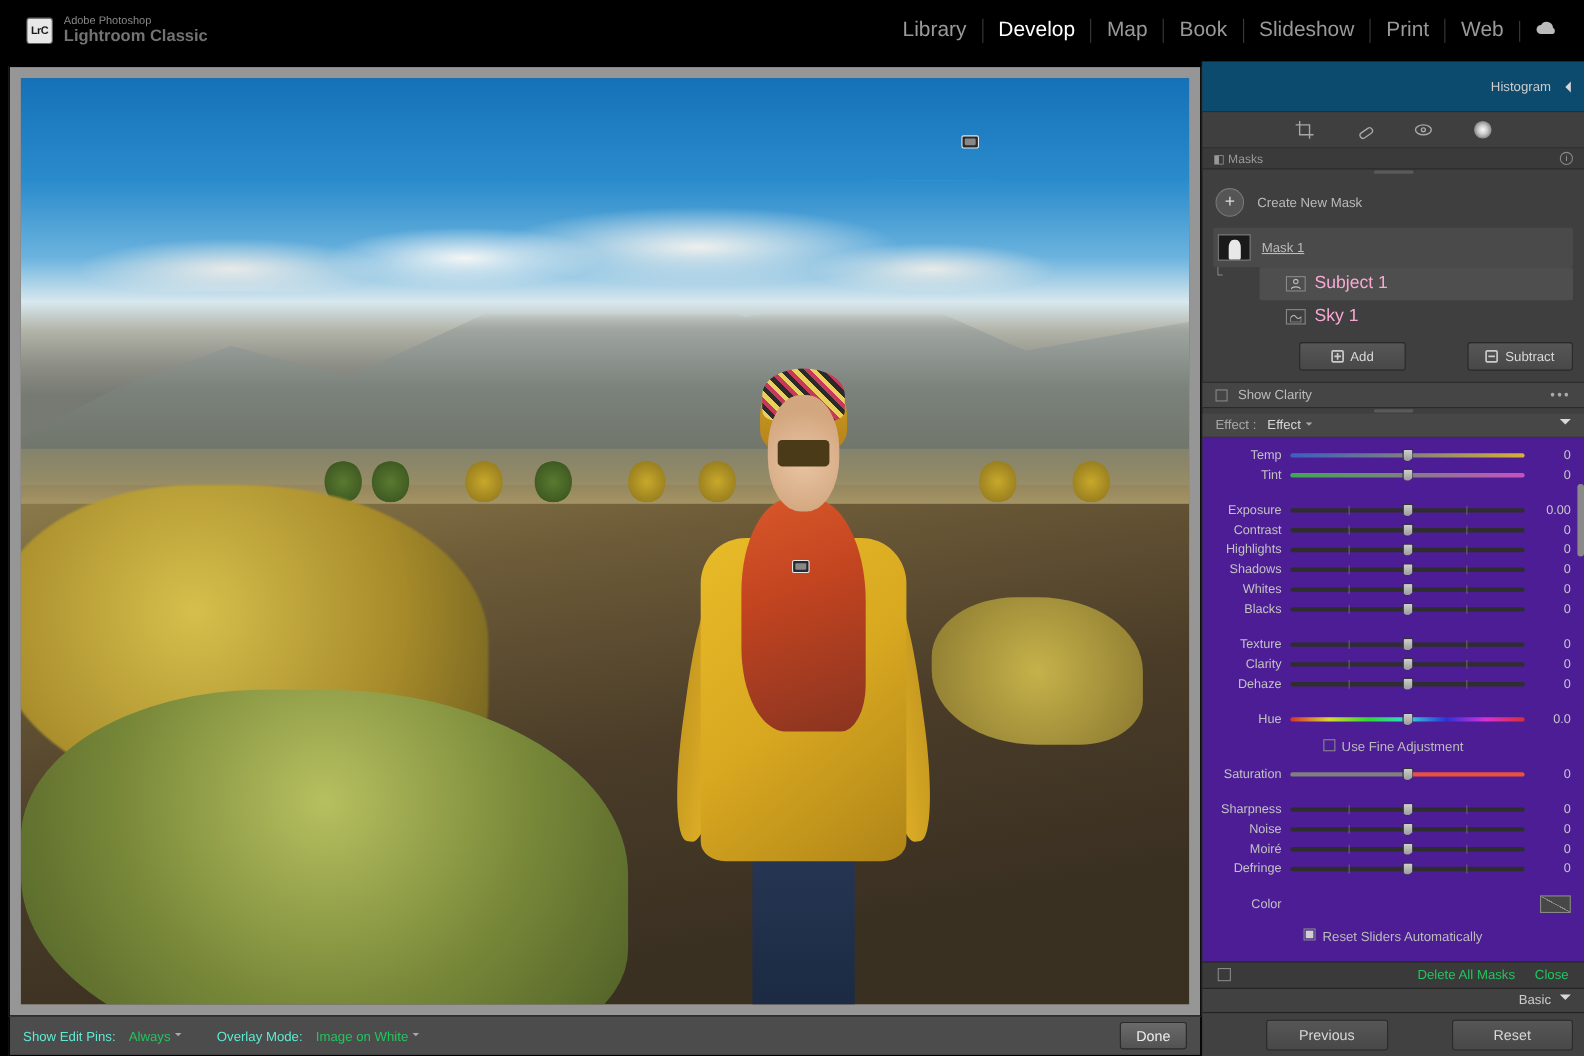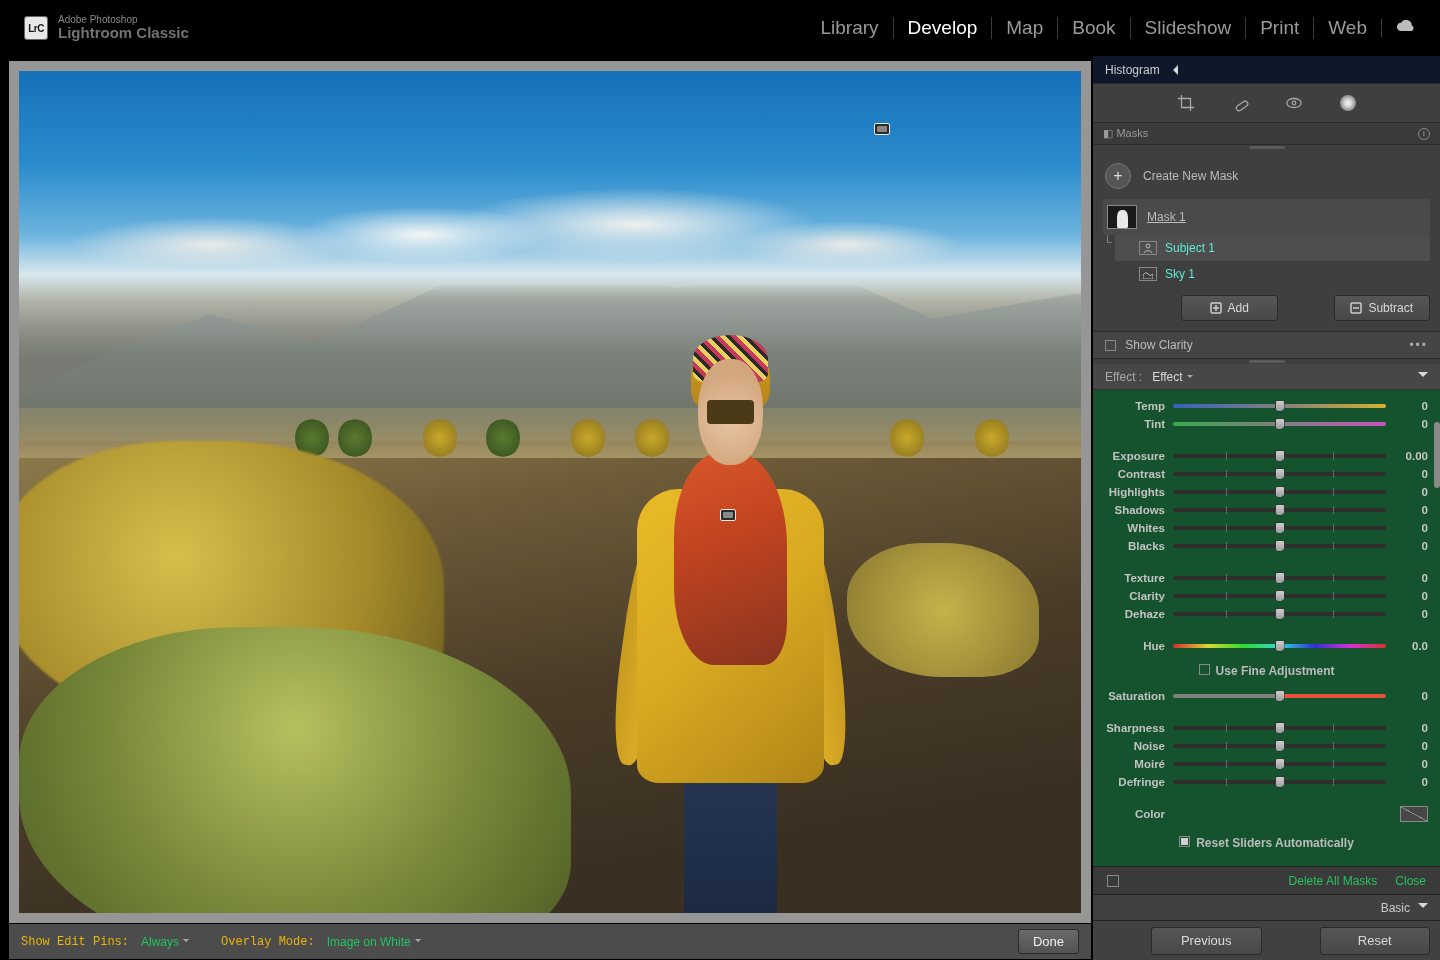--- a/index.html
+++ b/index.html
@@ -68,28 +68,28 @@
     background: repeating-linear-gradient(45deg,#c8385a 0 4px,#e8d060 4px 8px,#2a2a2a 8px 12px); border-radius:50% 50% 20% 20%;}
   .glasses { position:absolute; left:40%; top:13%; width:20%; height:4%; background:#4a3a18; border-radius:4px;}
   .jeans { position:absolute; left:30%; top:68%; width:40%; height:36%;
     background: linear-gradient(#2a3a58,#1a2840); border-radius:12% 12% 8% 8% / 6%; }
 
   .pin { position:absolute; width:16px; height:12px; background:#2a2a2a; border:1px solid #e8e8e8; border-radius:2px;}
   .pin::after{content:'';position:absolute;inset:2px;background:#888;border-radius:1px;}
 
   
   .canvas-footer { height: 36px; background: #4c4c4c; border:1px solid #000; border-top:none; display:flex; align-items:center; padding:0 12px; font-size:12px; color:#ccc; gap:12px;}
-  .cf-label{ color:#eab308;font-family:Liberation Mono, monospace; }
+  .cf-label{ color:#5eead4; }
   .cf-val{ color:#22c55e; }
   .cf-drop::after{content:'';display:inline-block;margin-left:4px;border:3px solid transparent;border-top-color:#aaa;vertical-align:middle;}
   .done-btn{ margin-left:auto; background:linear-gradient(#6a6a6a,#525252); border:1px solid #2a2a2a; border-radius:3px; padding:4px 14px; color:#eee; font-size:13px;}
 
   
   .rpanel { width: 348px; background: #3f3f3f; border-left:1px solid #000; display:flex; flex-direction:column; font-size:12px; color:#bbb; }
-  .rp-head { height: 28px; background:#0f172a; display:flex; align-items:center; padding:0 12px; color:#ccc; border-bottom:1px solid #2a2a2a;}
+  .rp-head { height: 46px; background:#0c4a6e; display:flex; align-items:center; justify-content:flex-end; padding:0 12px; color:#ccc; border-bottom:1px solid #2a2a2a;}
   .rp-head .tri { margin-left:8px; }
 
   .toolstrip { height: 42px; background: #3f3f3f; display:flex; align-items:center; justify-content:center; gap:34px; border-bottom:1px solid #2a2a2a;}
   .toolstrip .tool { width:20px; height:20px; display:flex; align-items:center; justify-content:center; }
   .toolstrip svg { width:18px; height:18px; stroke:#a8a8a8; fill:none; stroke-width:1.4;}
   .rg-dot { width:16px; height:16px; border-radius:50%;
     background: radial-gradient(circle,#f8f8f8 0%, #d0d0d0 34%, #888 70%, #444 100%); }
 
   .masks-hdr { height:24px; background:#3a3a3a; display:flex; align-items:center; padding:0 10px; color:#999; font-size:11px; border-bottom:1px solid #2a2a2a; justify-content:space-between;}
   .info-ic { width:12px;height:12px;border:1px solid #888;border-radius:50%;font-size:8px;line-height:10px;text-align:center;color:#aaa;}
@@ -97,21 +97,21 @@
   .grip { height:6px; display:flex; justify-content:center; align-items:center; }
   .grip div{ width:36px;height:3px;border-radius:2px;background:#5a5a5a;}
 
   .masks-body { padding: 6px 10px 10px 10px; }
   .create-row { display:flex; align-items:center; gap:12px; padding:6px 2px 10px 2px; }
   .plus-btn { width:26px;height:26px;border-radius:50%;background:#555;border:1px solid #777;display:flex;align-items:center;justify-content:center;color:#ddd;font-size:16px;line-height:1;}
   .mask-item { display:flex; align-items:center; gap:10px; padding:6px 4px; border-radius:2px;text-decoration:underline;}
   .mask-item.sel { background:#4a4a4a; }
   .mask-thumb { width:30px;height:24px;background:#1a1a1a;border:1px solid #888;position:relative;}
   .mask-thumb .subj{position:absolute;left:9px;top:4px;width:11px;height:18px;background:#e8e8e8;border-radius:40% 40% 10% 10%;}
-  .sub-item { display:flex; align-items:center; gap:8px; padding:6px 4px 6px 24px; font-size:12px; color:#5eead4;}
+  .sub-item { display:flex; align-items:center; gap:8px; padding:6px 4px 6px 24px; font-size:16px; color:#f9a8d4;margin-left:30px;}
   .sub-item.sel{ background:#4e4e4e; border-radius:2px;}
   .sub-ic { width:18px;height:14px;border:1px solid #888;display:flex;align-items:center;justify-content:center;}
   .sub-ic svg{width:10px;height:10px;stroke:#bbb;fill:none;}
   .corner{ position:relative; width:12px; color:#888;}
   .btn-row { display:flex; gap:8px; margin-top:8px; padding-left:18px;}
   .pillbtn { flex:1; height:26px; background:linear-gradient(#565656,#484848); border:1px solid #2a2a2a; border-radius:3px; display:flex; align-items:center; justify-content:center; gap:6px; color:#d8d8d8; font-size:12px;margin-left:48px;}
   .pillbtn svg{width:12px;height:12px;stroke:#ccc;fill:none;stroke-width:1.5;}
 
   .overlay-row { background:#454545; height:30px; display:flex; align-items:center; padding:0 12px; justify-content:space-between; border-top:1px solid #2a2a2a; border-bottom:1px solid #2a2a2a;}
   .chk{ width:11px;height:11px;border:1px solid #888;margin-right:6px;display:inline-block;vertical-align:middle;}
@@ -119,21 +119,21 @@
   .dots{letter-spacing:2px;color:#aaa;}
 
   
   .effect-hdr{ height:28px; background:#474747; display:flex; align-items:center; padding:0 12px; justify-content:space-between; border-bottom:1px solid #333;}
   .effect-hdr .lab{color:#a8a8a8;}
   .effect-hdr .val{color:#d8d8d8;}
   .tri{width:0;height:0;border:5px solid transparent;}
   .tri.dn{border-top-color:#d8d8d8;}
   .tri.lf{border-right-color:#d8d8d8;}
 
-  .sliders { padding: 4px 12px 10px 12px; background:#14532d;font-weight:bold; }
+  .sliders { padding: 4px 12px 10px 12px; background:#4c1d95; }
   .sgroup { padding: 3px 0; }
   .srow { display:flex; align-items:center; height:18px; gap:8px; position:relative;}
   .slab { width:60px; text-align:right; color:#c2c2c2; font-size:11.5px;}
   .strack-wrap { flex:1; position:relative; height:14px; display:flex; align-items:center;}
   .strack { height:4px; width:100%; background:#2e2e2e; border-radius:2px; position:relative;}
   .strack.ticks::before,.strack.ticks::after{content:'';position:absolute;top:-2px;width:1px;height:8px;background:#666;}
   .strack.ticks::before{left:25%;} .strack.ticks::after{left:75%;}
   .strack.temp{ background:linear-gradient(90deg,#3a5fbf,#808080,#d8b030);}
   .strack.tint{ background:linear-gradient(90deg,#3fa850,#808080,#c850c0);}
   .strack.hue{ background:linear-gradient(90deg,#d83030,#d8d830,#30d830,#30d8d8,#3030d8,#d830d8,#d83030);}

